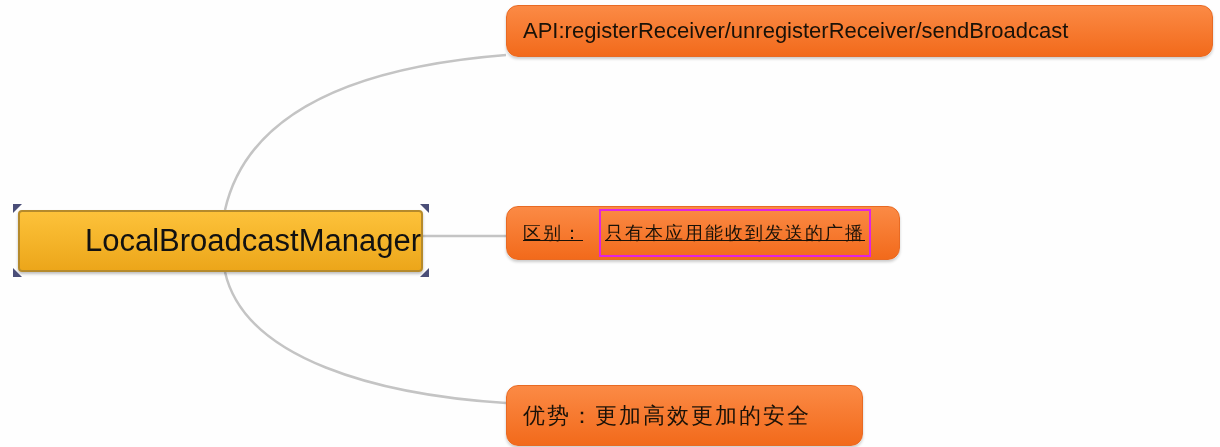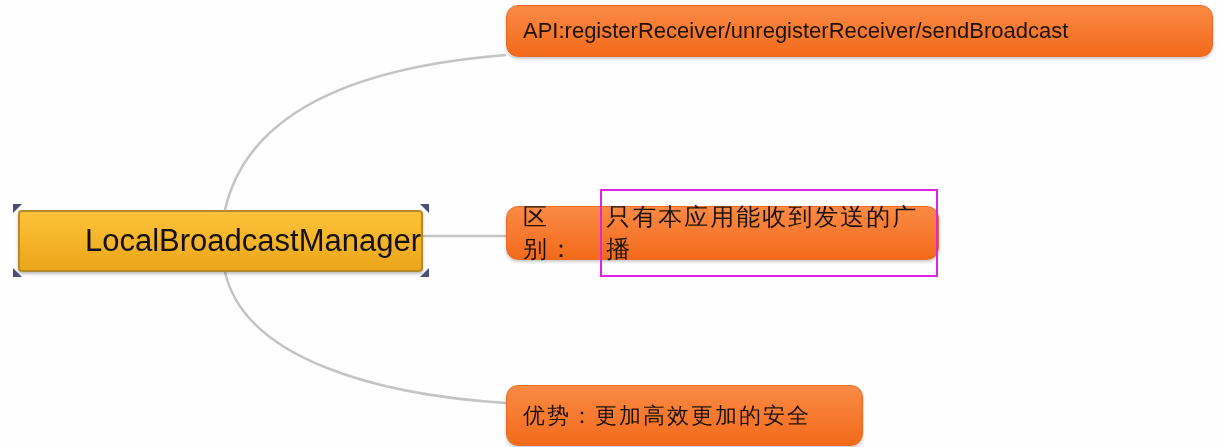--- a/index.html
+++ b/index.html
@@ -6,23 +6,23 @@
   body { width:1220px; height:447px; background:#fefefe; position:relative; overflow:hidden;
          font-family:"Liberation Sans", "DejaVu Sans", sans-serif; }
   svg.links { position:absolute; left:0; top:0; width:1220px; height:447px; }
   .node { position:absolute; box-sizing:border-box; display:flex; align-items:center; }
   .root { left:18px; top:210px; width:405px; height:62px; border-radius:4px;
           background:linear-gradient(#fdc23a, #eca61a); border:2px solid #b58a2c;
           justify-content:flex-end; font-size:31px; color:#111; box-shadow:0 2px 3px rgba(0,0,0,.25); }
   .branch { border-radius:12px; background:linear-gradient(#fb8a45, #f26a1b);
             border:1px solid #e86a23; color:#1a1208; box-shadow:0 2px 3px rgba(0,0,0,.2); padding-left:16px; }
   .b1 { left:506px; top:5px; width:707px; height:52px; font-size:22px; }
-  .b2 { left:506px; top:206px; width:433px; height:54px; font-size:24px; letter-spacing:2px; }
+  .b2 { left:506px; top:206px; width:394px; height:54px; font-size:18px; letter-spacing:2px;text-decoration:underline; }
   .b3 { left:506px; top:385px; width:357px; height:61px; font-size:22px; letter-spacing:2px; }
-  .hl { border:2px solid #e024e0; padding:10px 4px; margin-left:2px; }
+  .hl { border:2px solid #e024e0; padding:10px 4px; margin-left:16px; }
   .handle { position:absolute; width:0; height:0; }
   .h-tl { left:13px; top:204px; border-top:9px solid #4a4e78; border-right:9px solid transparent; }
   .h-tr { left:420px; top:204px; border-top:9px solid #4a4e78; border-left:9px solid transparent; }
   .h-bl { left:13px; top:268px; border-bottom:9px solid #4a4e78; border-right:9px solid transparent; }
   .h-br { left:420px; top:268px; border-bottom:9px solid #4a4e78; border-left:9px solid transparent; }
 </style>
 </head>
 <body>
 
 <svg class="links">

